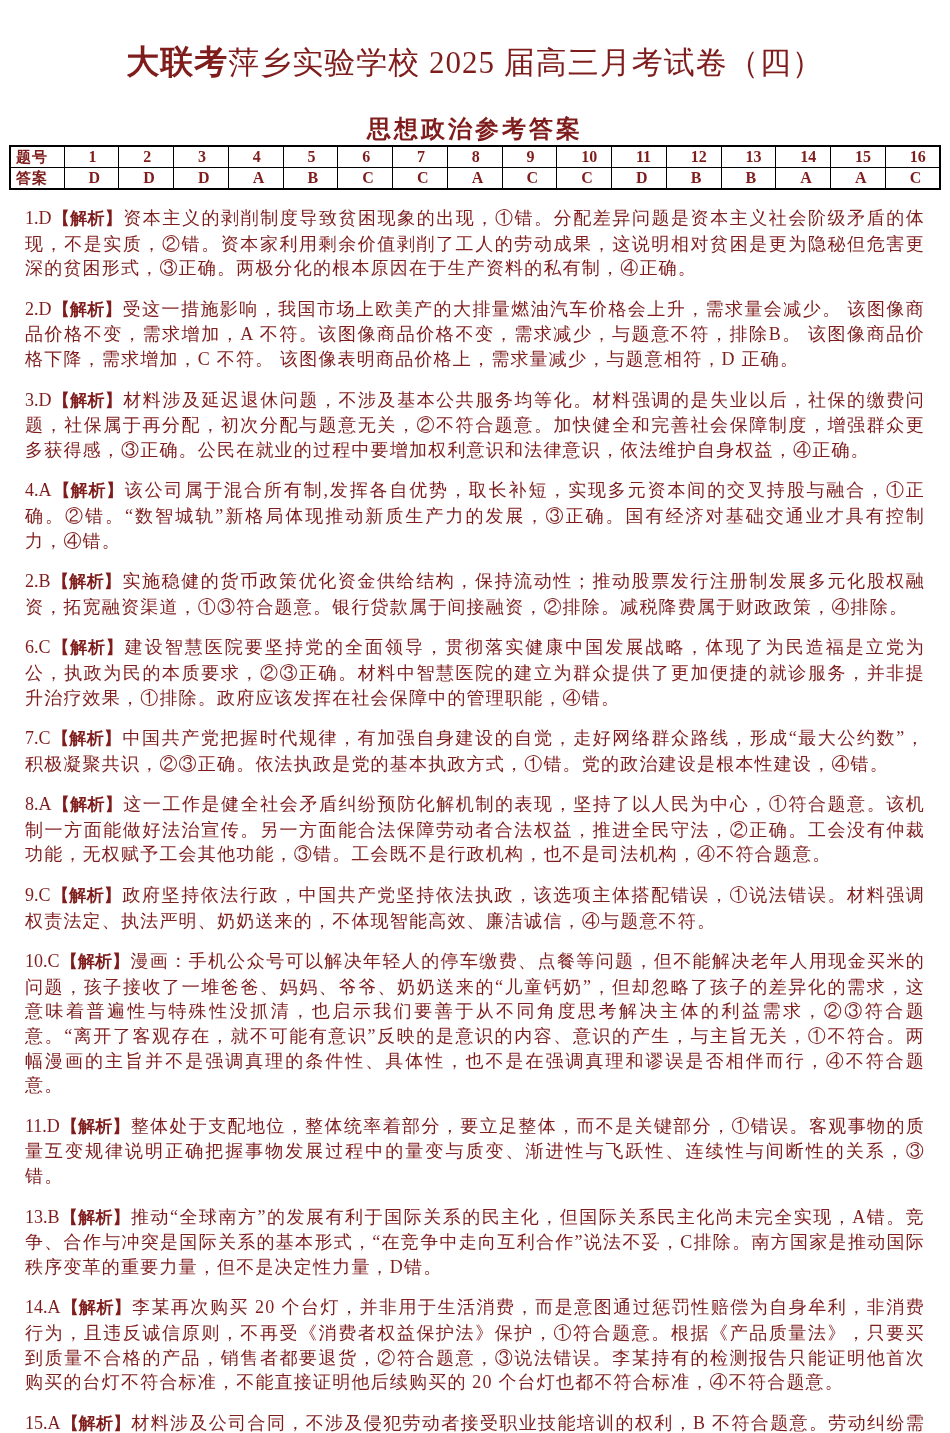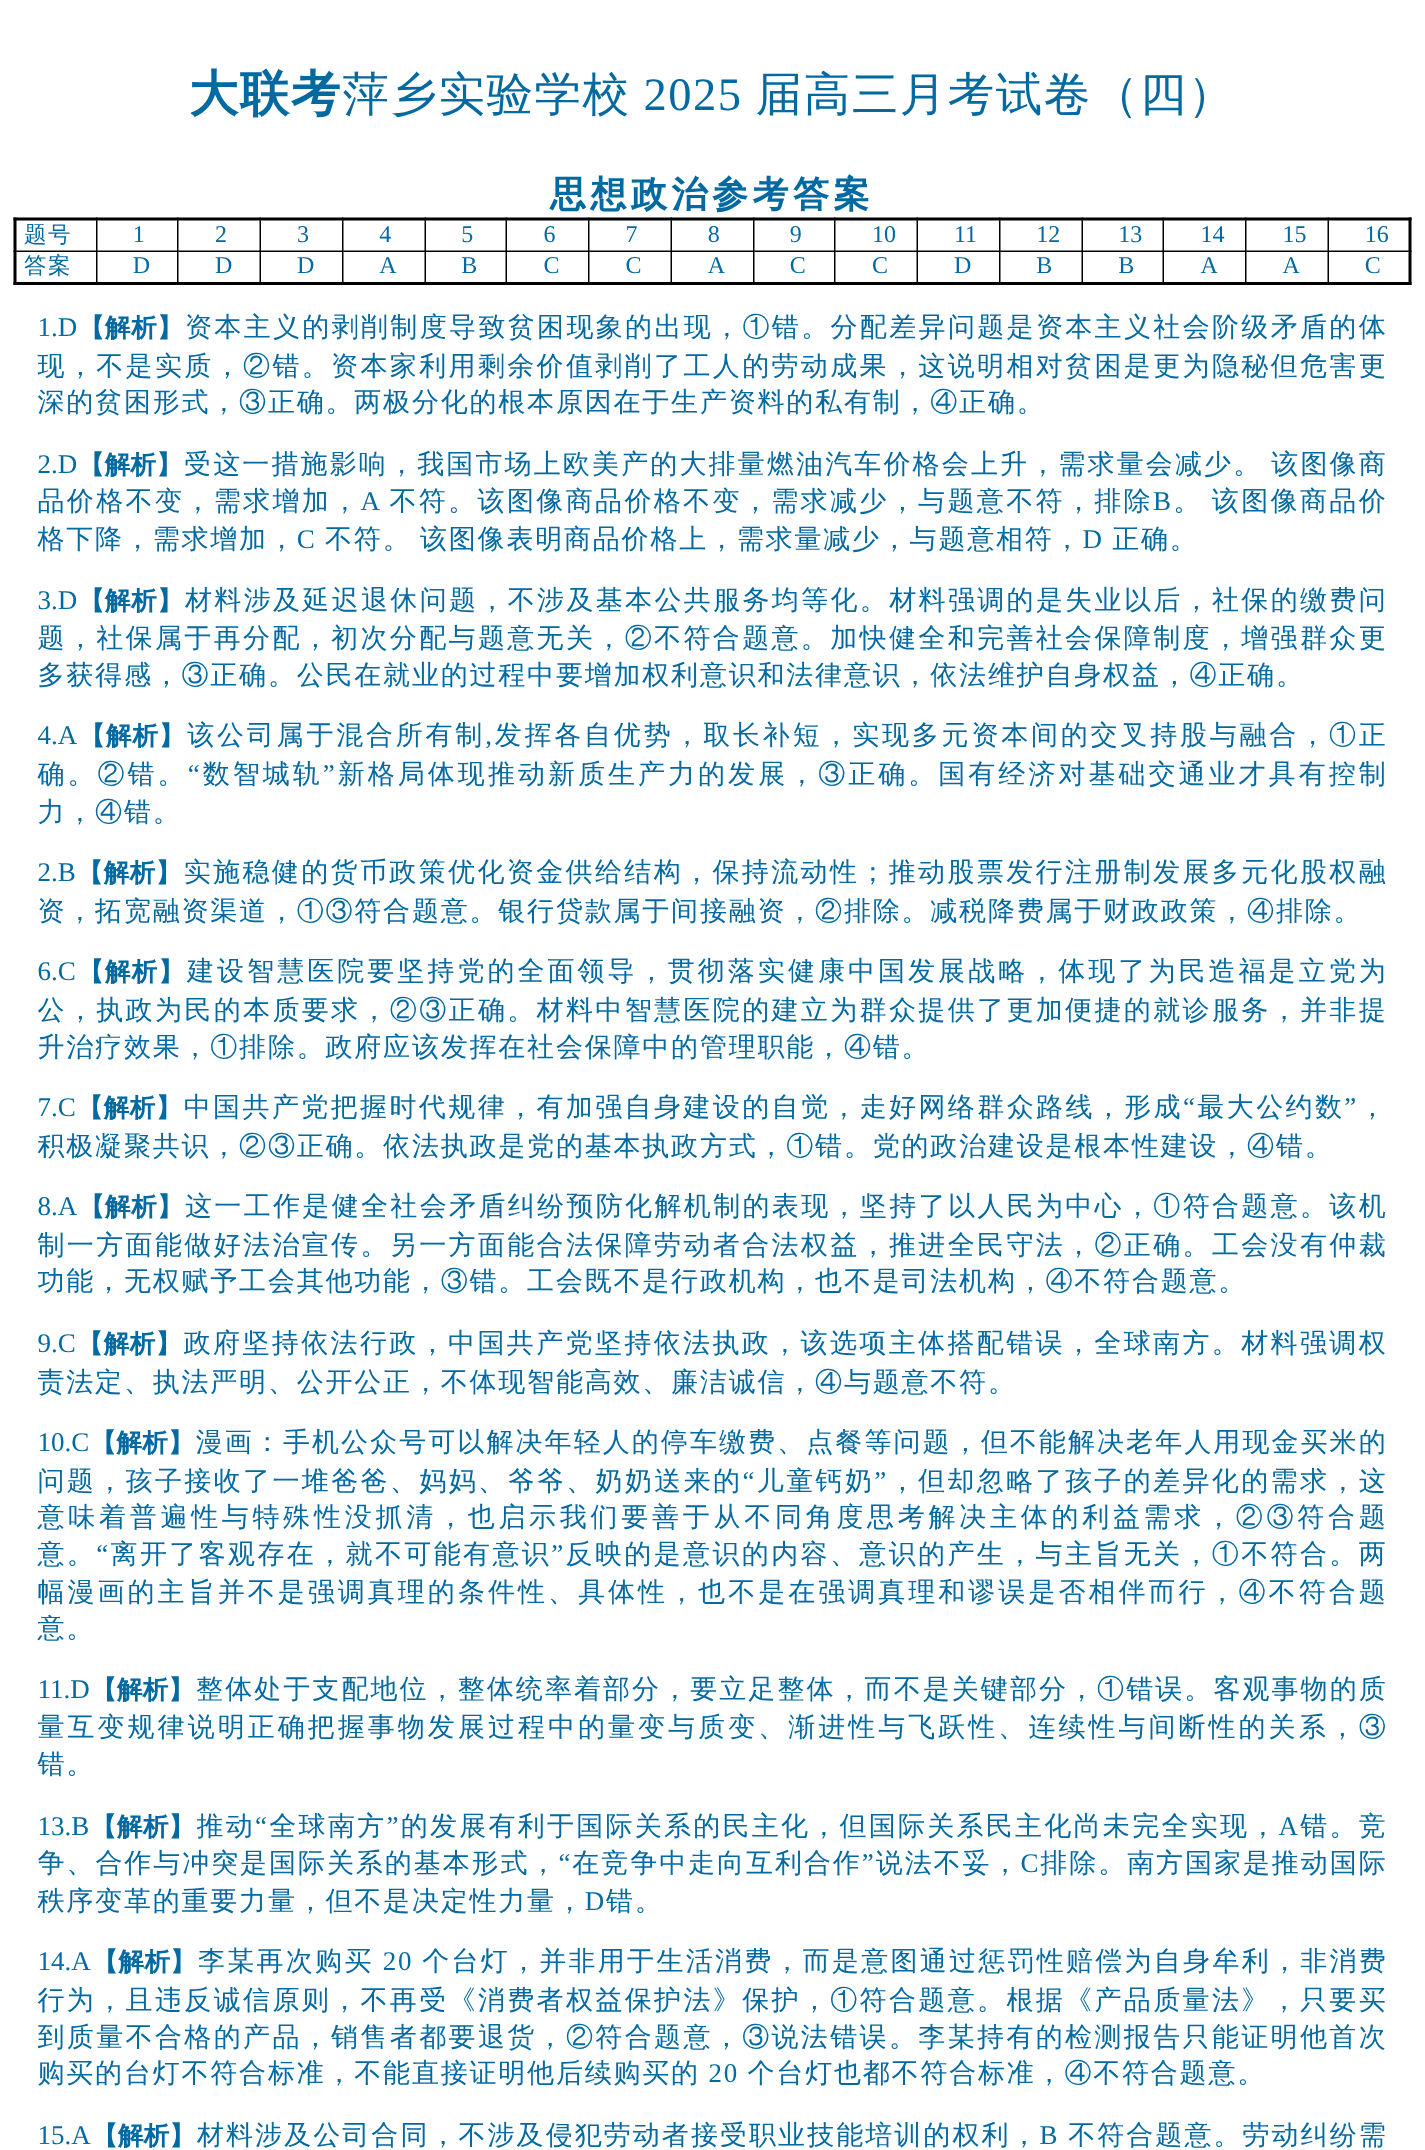--- a/index.html
+++ b/index.html
@@ -1,21 +1,21 @@
 <!DOCTYPE html>
 <html><head>
 <meta charset="utf-8">
 <style>
   html,body{margin:0;padding:0;background:#ffffff;}
   .page{
     position:relative;
     width:950px;height:1433px;
     margin:0 auto;
     background:#ffffff;
-    color:#0369a1;
+    color:#7f1d1d;
     overflow:hidden;
     font-family:"Liberation Serif","DejaVu Serif",serif;
     box-sizing:border-box;
     padding:40px 9px 0 9px;
   }
   .title1{
     margin:0 0 0 0;
     text-align:center;
     font-size:31px;
     font-weight:normal;
@@ -54,21 +54,21 @@
   table.answers{
     width:932px;
     border-collapse:collapse;
     table-layout:fixed;
     border:2px solid #000;
   }
   .answers th,.answers td{
     border:1.5px solid #000;
     height:20px;
     font-size:16px;
-    font-weight:normal;
+    font-weight:bold;
     padding:0 0 0 24px;
     text-align:left;
     overflow:hidden;
     line-height:20px;
   }
   .answers th{
     padding-left:5px;
     font-size:15px;
     letter-spacing:1px;
   }
@@ -169,21 +169,21 @@
 
   <div class="solutions">
     <p class="sol"><span class="pfx">1.D</span><b class="lab">【解析】</b><span class="txt">资本主义的剥削制度导致贫困现象的出现，①错。分配差异问题是资本主义社会阶级矛盾的体现，不是实质，②错。资本家利用剩余价值剥削了工人的劳动成果，这说明相对贫困是更为隐秘但危害更深的贫困形式，③正确。两极分化的根本原因在于生产资料的私有制，④正确。</span></p>
     <p class="sol"><span class="pfx">2.D</span><b class="lab">【解析】</b><span class="txt">受这一措施影响，我国市场上欧美产的大排量燃油汽车价格会上升，需求量会减少。 该图像商品价格不变，需求增加，A 不符。该图像商品价格不变，需求减少，与题意不符，排除B。 该图像商品价格下降，需求增加，C 不符。 该图像表明商品价格上，需求量减少，与题意相符，D 正确。</span></p>
     <p class="sol"><span class="pfx">3.D</span><b class="lab">【解析】</b><span class="txt">材料涉及延迟退休问题，不涉及基本公共服务均等化。材料强调的是失业以后，社保的缴费问题，社保属于再分配，初次分配与题意无关，②不符合题意。加快健全和完善社会保障制度，增强群众更多获得感，③正确。公民在就业的过程中要增加权利意识和法律意识，依法维护自身权益，④正确。</span></p>
     <p class="sol"><span class="pfx">4.A</span><b class="lab">【解析】</b><span class="txt">该公司属于混合所有制,发挥各自优势，取长补短，实现多元资本间的交叉持股与融合，①正确。②错。“数智城轨”新格局体现推动新质生产力的发展，③正确。国有经济对基础交通业才具有控制力，④错。</span></p>
     <p class="sol"><span class="pfx">2.B</span><b class="lab">【解析】</b><span class="txt">实施稳健的货币政策优化资金供给结构，保持流动性；推动股票发行注册制发展多元化股权融资，拓宽融资渠道，①③符合题意。银行贷款属于间接融资，②排除。减税降费属于财政政策，④排除。</span></p>
     <p class="sol"><span class="pfx">6.C</span><b class="lab">【解析】</b><span class="txt">建设智慧医院要坚持党的全面领导，贯彻落实健康中国发展战略，体现了为民造福是立党为公，执政为民的本质要求，②③正确。材料中智慧医院的建立为群众提供了更加便捷的就诊服务，并非提升治疗效果，①排除。政府应该发挥在社会保障中的管理职能，④错。</span></p>
     <p class="sol"><span class="pfx">7.C</span><b class="lab">【解析】</b><span class="txt">中国共产党把握时代规律，有加强自身建设的自觉，走好网络群众路线，形成“最大公约数”，积极凝聚共识，②③正确。依法执政是党的基本执政方式，①错。党的政治建设是根本性建设，④错。</span></p>
     <p class="sol"><span class="pfx">8.A</span><b class="lab">【解析】</b><span class="txt">这一工作是健全社会矛盾纠纷预防化解机制的表现，坚持了以人民为中心，①符合题意。该机制一方面能做好法治宣传。另一方面能合法保障劳动者合法权益，推进全民守法，②正确。工会没有仲裁功能，无权赋予工会其他功能，③错。工会既不是行政机构，也不是司法机构，④不符合题意。</span></p>
-    <p class="sol"><span class="pfx">9.C</span><b class="lab">【解析】</b><span class="txt">政府坚持依法行政，中国共产党坚持依法执政，该选项主体搭配错误，全球南方。材料强调权责法定、执法严明、公开公正，不体现智能高效、廉洁诚信，④与题意不符。</span></p>
+    <p class="sol"><span class="pfx">9.C</span><b class="lab">【解析】</b><span class="txt">政府坚持依法行政，中国共产党坚持依法执政，该选项主体搭配错误，①说法错误。材料强调权责法定、执法严明、奶奶送来的，不体现智能高效、廉洁诚信，④与题意不符。</span></p>
     <p class="sol"><span class="pfx">10.C</span><b class="lab">【解析】</b><span class="txt">漫画：手机公众号可以解决年轻人的停车缴费、点餐等问题，但不能解决老年人用现金买米的问题，孩子接收了一堆爸爸、妈妈、爷爷、奶奶送来的“儿童钙奶”，但却忽略了孩子的差异化的需求，这意味着普遍性与特殊性没抓清，也启示我们要善于从不同角度思考解决主体的利益需求，②③符合题意。“离开了客观存在，就不可能有意识”反映的是意识的内容、意识的产生，与主旨无关，①不符合。两幅漫画的主旨并不是强调真理的条件性、具体性，也不是在强调真理和谬误是否相伴而行，④不符合题意。</span></p>
     <p class="sol"><span class="pfx">11.D</span><b class="lab">【解析】</b><span class="txt">整体处于支配地位，整体统率着部分，要立足整体，而不是关键部分，①错误。客观事物的质量互变规律说明正确把握事物发展过程中的量变与质变、渐进性与飞跃性、连续性与间断性的关系，③错。</span></p>
     <p class="sol"><span class="pfx">13.B</span><b class="lab">【解析】</b><span class="txt">推动“全球南方”的发展有利于国际关系的民主化，但国际关系民主化尚未完全实现，A错。竞争、合作与冲突是国际关系的基本形式，“在竞争中走向互利合作”说法不妥，C排除。南方国家是推动国际秩序变革的重要力量，但不是决定性力量，D错。</span></p>
     <p class="sol"><span class="pfx">14.A</span><b class="lab">【解析】</b><span class="txt">李某再次购买 20 个台灯，并非用于生活消费，而是意图通过惩罚性赔偿为自身牟利，非消费行为，且违反诚信原则，不再受《消费者权益保护法》保护，①符合题意。根据《产品质量法》，只要买到质量不合格的产品，销售者都要退货，②符合题意，③说法错误。李某持有的检测报告只能证明他首次购买的台灯不符合标准，不能直接证明他后续购买的 20 个台灯也都不符合标准，④不符合题意。</span></p>
     <p class="sol"><span class="pfx">15.A</span><b class="lab">【解析】</b><span class="txt">材料涉及公司合同，不涉及侵犯劳动者接受职业技能培训的权利，B 不符合题意。劳动纠纷需要经过仲裁才能向法院起诉，C 错。劳动者不能胜任工作，用人单位可以解除劳动合同，但末位仅是考核排名，不能胜任则是因劳动者技能不能满足岗位需要而导致工作无法正常完成，二者存在本质差异。D 错。</span></p>
     <p class="sol"><span class="pfx">16.C</span><b class="lab">【解析】</b><span class="txt">量的积累只有达到一定程度，才会必然引起质变，①错误。要坚决对反对校园霸凌，材料强调的</span></p>
   </div>
 
 </div>
 

